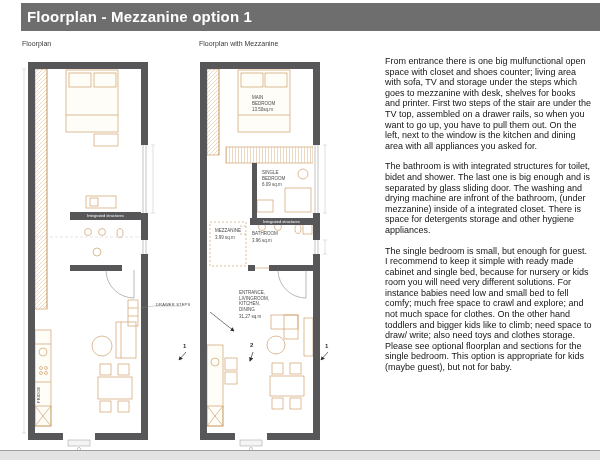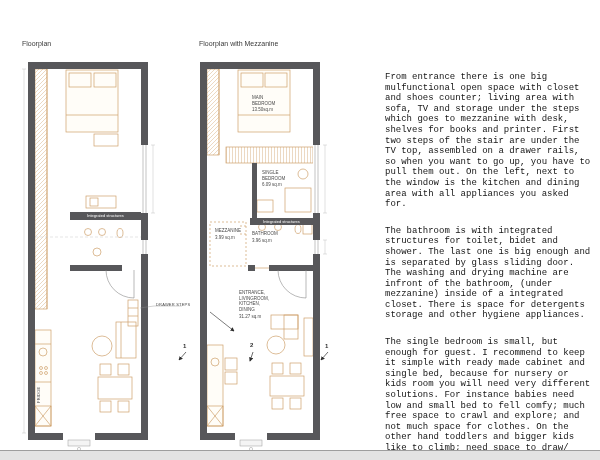--- a/index.html
+++ b/index.html
@@ -16,30 +16,31 @@
   
   .tiny{position:absolute;font-size:4.5px;line-height:1.25;color:#4a4a4a;}
   .tiny .area{margin-top:1px;}
   .barlabel{position:absolute;color:#ffffff;font-size:4px;text-align:center;line-height:8px;}
   .rot{transform:rotate(-90deg);transform-origin:0 0;white-space:nowrap;}
   .marker{position:absolute;font-size:6px;font-weight:bold;color:#2e2e2e;}
   .annot{position:absolute;font-size:4px;color:#4a4a4a;letter-spacing:.2px;white-space:nowrap;}
   
   .desc{position:absolute;left:385px;top:56px;width:207px;color:#151515;font-size:9px;
         line-height:10.6px;}
-  .desc p{margin:16px 0 10px 0;font-family:Liberation Mono, monospace;}
+  .desc p{margin:0 0 10px 0;}
   
   .footer{position:absolute;left:0;bottom:0;width:600px;height:9px;background:#e3e3e3;
           border-top:1px solid #9e9e9e;}
 </style>
 </head>
 <body>
 
 <div class="page">
 
+  <div class="titlebar">Floorplan - Mezzanine option 1</div>
 
   <div class="plan-label" style="left:22px;top:40px;">Floorplan</div>
   <div class="plan-label" style="left:199px;top:40px;">Floorplan with Mezzanine</div>
 
   <svg class="draw" width="600" height="460" viewBox="0 0 600 460">
     <defs>
       <pattern id="hz" width="4" height="4" patternUnits="userSpaceOnUse">
         <path d="M0,4 L4,0" stroke="#d8b286" stroke-width="0.5"></path>
       </pattern>
       <pattern id="vt" width="3" height="16" patternUnits="userSpaceOnUse">

